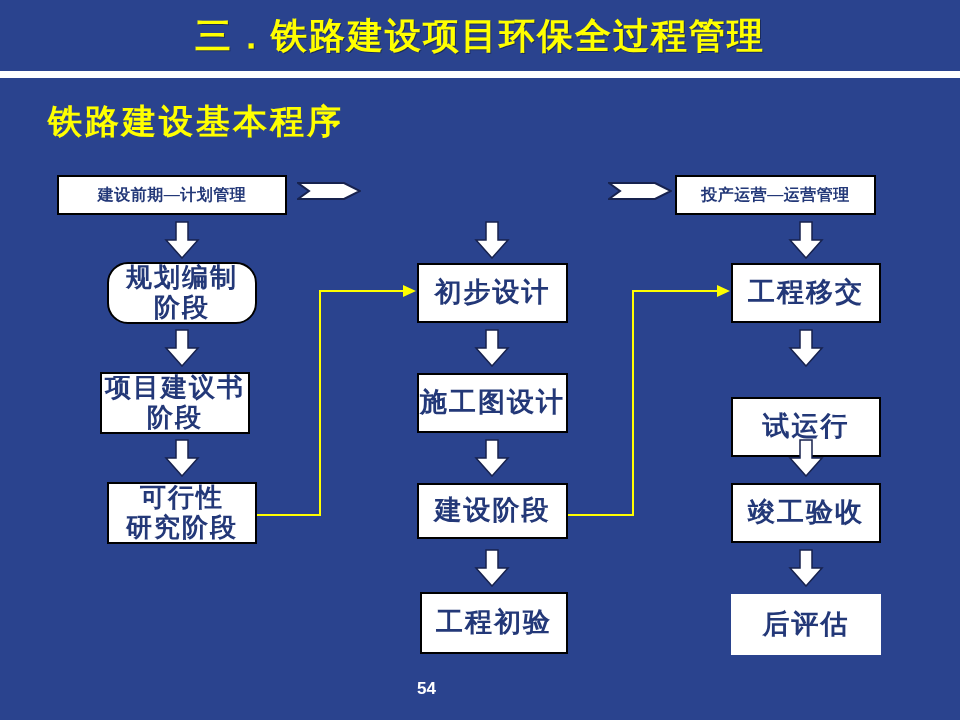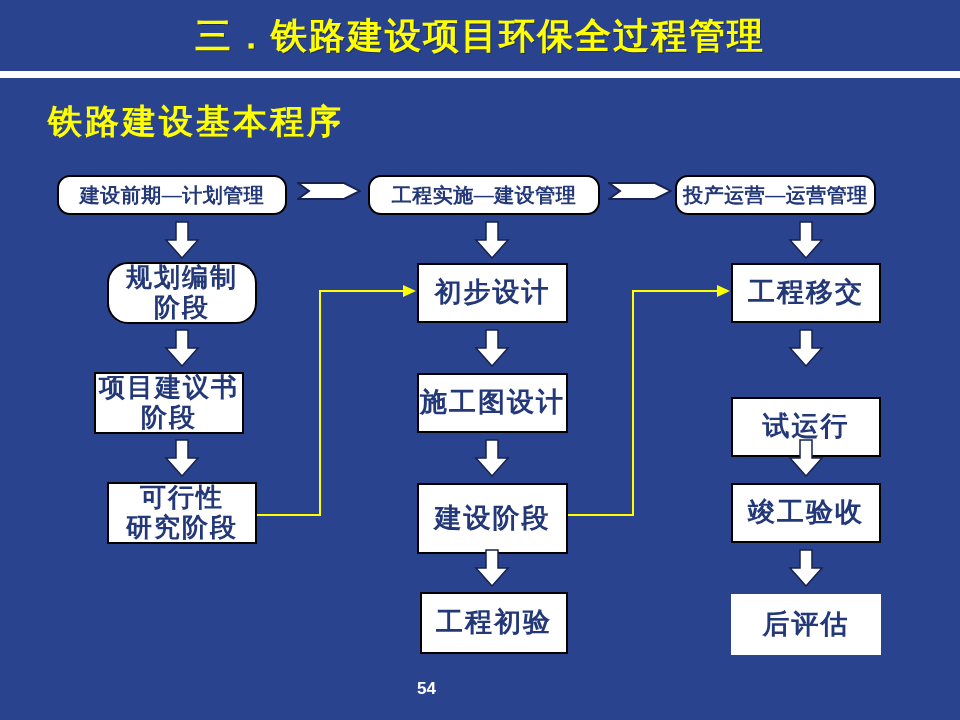--- a/index.html
+++ b/index.html
@@ -24,21 +24,21 @@
     letter-spacing:3px;
   }
   .box{
     position:absolute;box-sizing:border-box;
     background:var(--box-fill,#FFFFFF);
     border:2px solid var(--box-border,#000000);
     color:var(--box-text,#233878);
     display:flex;align-items:center;justify-content:center;
     font-weight:bold;text-align:center;
   }
-  .header-box{font-size:20px;letter-spacing:0.5px;border-radius:13px;}
+  .header-box{font-size:16px;letter-spacing:0.5px;}
   .stage-box{font-size:27px;letter-spacing:2px;line-height:1.15;}
   .stage-label{white-space:pre-line;}
   .no-border{border:none;}
   .arrow{position:absolute;}
   .connector-layer{position:absolute;left:0;top:0;pointer-events:none;}
   .page-number{
     position:absolute;top:679px;left:0;width:805px;text-align:center;
     font-family:"Liberation Sans",sans-serif;font-weight:bold;font-size:17px;
     color:var(--page-number-text,#FFFFFF);
     padding-left:24px;
@@ -49,54 +49,51 @@
 
 <div style="position:absolute;width:960px;height:720px;">
 
   <div class="title">三．铁路建设项目环保全过程管理</div>
   <div class="divider"></div>
   <div class="subtitle">铁路建设基本程序</div>
 
   <div class="box header-box" style="left:57px;top:175px;width:230px;height:40px;">
     <span>建设前期—计划管理</span>
   </div>
-  <div class="box header-box" style="left:368px;top:175px;width:232px;height:40px;">
-    <span>工程实施—建设管理</span>
-  </div>
   <div class="box header-box" style="left:675px;top:175px;width:201px;height:40px;">
     <span>投产运营—运营管理</span>
   </div>
 
   <svg class="arrow" style="left:297px;top:179px;" width="64" height="24" viewBox="0 0 64 24">
     <polygon points="1,4 47,4 63,12 47,20 1,20 12,12" fill="var(--arrow-fill,#FFFFFF)" stroke="var(--arrow-outline,#17224E)" stroke-width="2"></polygon>
   </svg>
   <svg class="arrow" style="left:608px;top:179px;" width="64" height="24" viewBox="0 0 64 24">
     <polygon points="1,4 47,4 63,12 47,20 1,20 12,12" fill="var(--arrow-fill,#FFFFFF)" stroke="var(--arrow-outline,#17224E)" stroke-width="2"></polygon>
   </svg>
 
   <div class="box stage-box" style="left:107px;top:262px;width:150px;height:62px;font-size:26px;border-radius:21px;">
     <span class="stage-label">规划编制
 阶段</span>
   </div>
-  <div class="box stage-box" style="left:94px;top:372px;width:150px;height:62px;font-size:26px;">
+  <div class="box stage-box" style="left:100px;top:372px;width:150px;height:62px;font-size:26px;">
     <span class="stage-label">项目建议书
 阶段</span>
   </div>
   <div class="box stage-box" style="left:107px;top:482px;width:150px;height:62px;font-size:26px;">
     <span class="stage-label">可行性
 研究阶段</span>
   </div>
 
   <div class="box stage-box" style="left:417px;top:263px;width:151px;height:60px;">
     <span class="stage-label">初步设计</span>
   </div>
   <div class="box stage-box" style="left:417px;top:373px;width:151px;height:60px;">
     <span class="stage-label">施工图设计</span>
   </div>
-  <div class="box stage-box" style="left:417px;top:483px;width:151px;height:71px;">
+  <div class="box stage-box" style="left:417px;top:483px;width:151px;height:56px;">
     <span class="stage-label">建设阶段</span>
   </div>
   <div class="box stage-box" style="left:420px;top:592px;width:148px;height:62px;">
     <span class="stage-label">工程初验</span>
   </div>
 
   <div class="box stage-box" style="left:731px;top:263px;width:150px;height:60px;">
     <span class="stage-label">工程移交</span>
   </div>
   <div class="box stage-box" style="left:731px;top:373px;width:150px;height:60px;margin-top:24px;">

